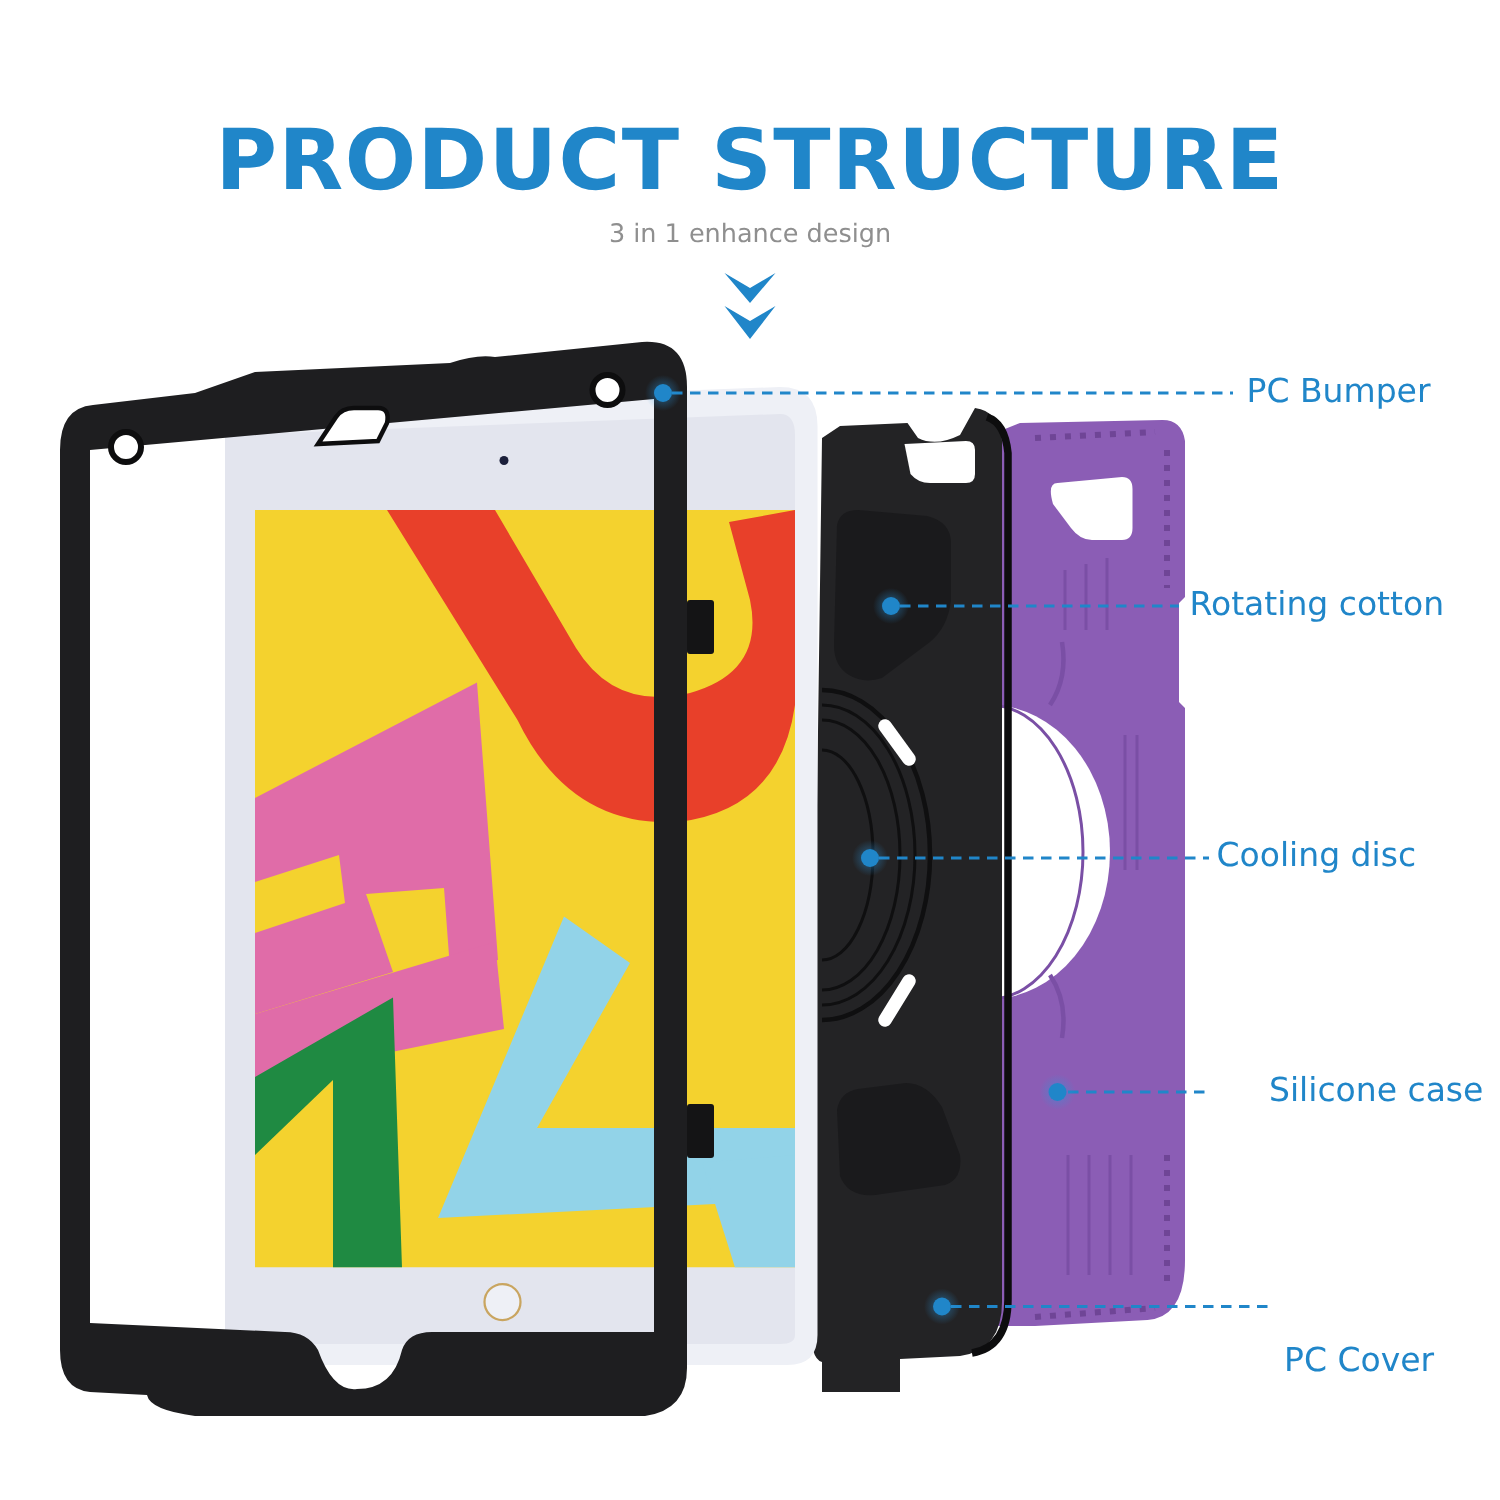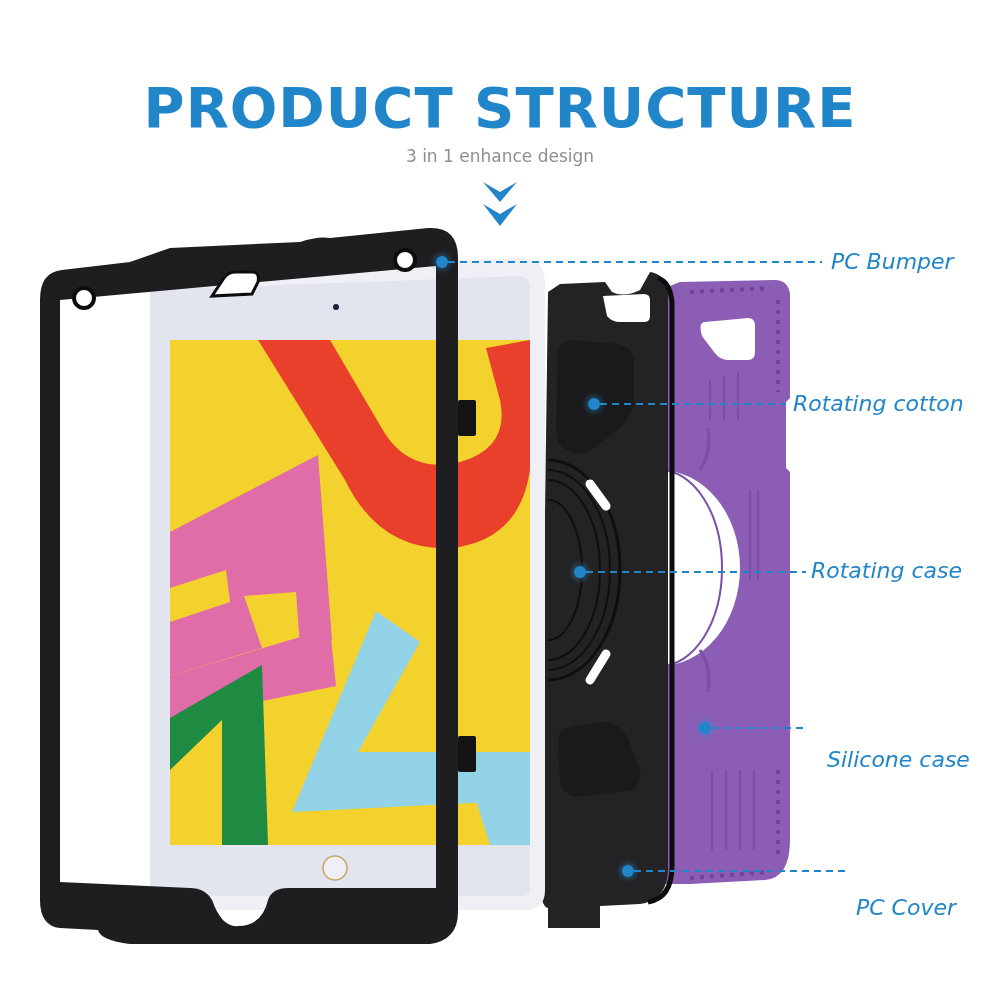--- a/index.html
+++ b/index.html
@@ -14,21 +14,21 @@
     .subtitle {
       position: absolute; left: 0; top: 146px; width: 1000px; text-align: center;
       font-family: "DejaVu Sans", sans-serif; font-size: 17px; color: #8f8f8f;
     }
     .chevrons { position: absolute; left: 482px; top: 180px; width: 36px; height: 48px; }
 
     .scene { position: absolute; left: 0; top: 0; width: 1000px; height: 1000px; }
 
     .callout-label {
       position: absolute; font-family: "DejaVu Sans", sans-serif;
-      font-size: 22px; color: #2086c9; white-space: nowrap; line-height: 26px; font-style: italic;
+      font-size: 22px; color: #2086c9; white-space: nowrap; line-height: 26px;
     }
   </style>
 </head>
 <body>
 
 <div class="title">PRODUCT STRUCTURE</div>
 <div class="subtitle">3 in 1 enhance design</div>
 <svg class="chevrons" viewBox="0 0 36 48">
   <path d="M1 2 L18 12 L35 2 L18 22 Z" fill="#2086c9"></path>
   <path d="M1 24 L18 34 L35 24 L18 46 Z" fill="#2086c9"></path>
@@ -143,15 +143,15 @@
       <circle cx="580" cy="572" r="6" fill="#2086c9"></circle>
     <circle cx="705" cy="728" r="12" fill="url(#dotGlow)"></circle>
       <circle cx="705" cy="728" r="6" fill="#2086c9"></circle>
     <circle cx="628" cy="871" r="12" fill="url(#dotGlow)"></circle>
       <circle cx="628" cy="871" r="6" fill="#2086c9"></circle>
   </g>
 </svg>
 
 <div class="callout-label" style="left:831px; top:249px;">PC Bumper</div>
 <div class="callout-label" style="left:793px; top:391px;">Rotating cotton</div>
-<div class="callout-label" style="left:811px; top:558px;">Rotating case</div>
-<div class="callout-label" style="left:827px; top:715px;margin-top:32px;">Silicone case</div>
+<div class="callout-label" style="left:811px; top:558px;">Cooling disc</div>
+<div class="callout-label" style="left:846px; top:715px;">Silicone case</div>
 <div class="callout-label" style="left:856px; top:895px;">PC Cover</div>
 
 </body></html>

